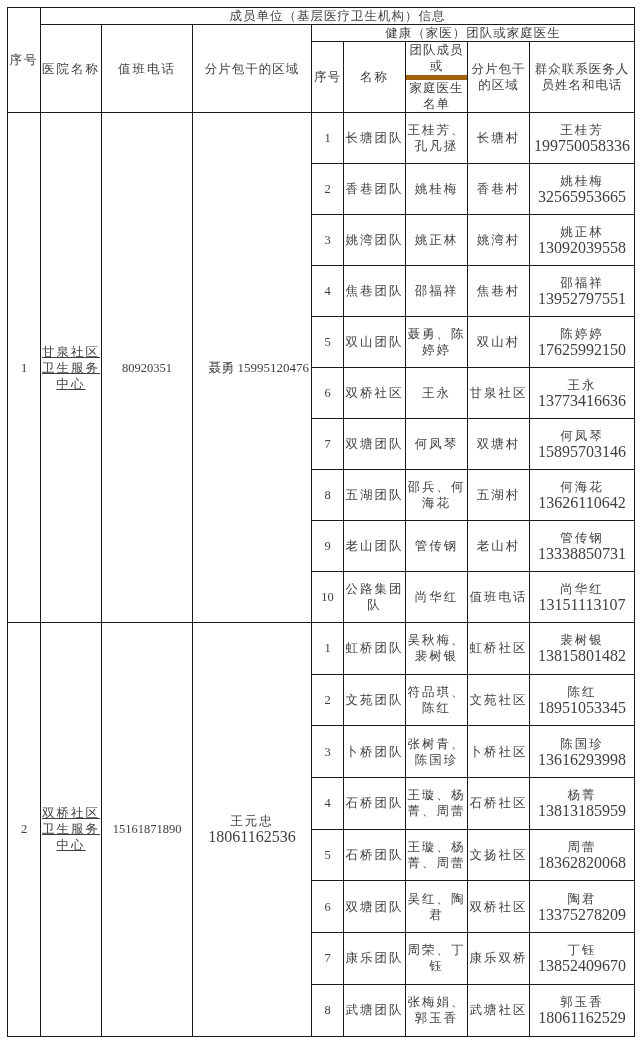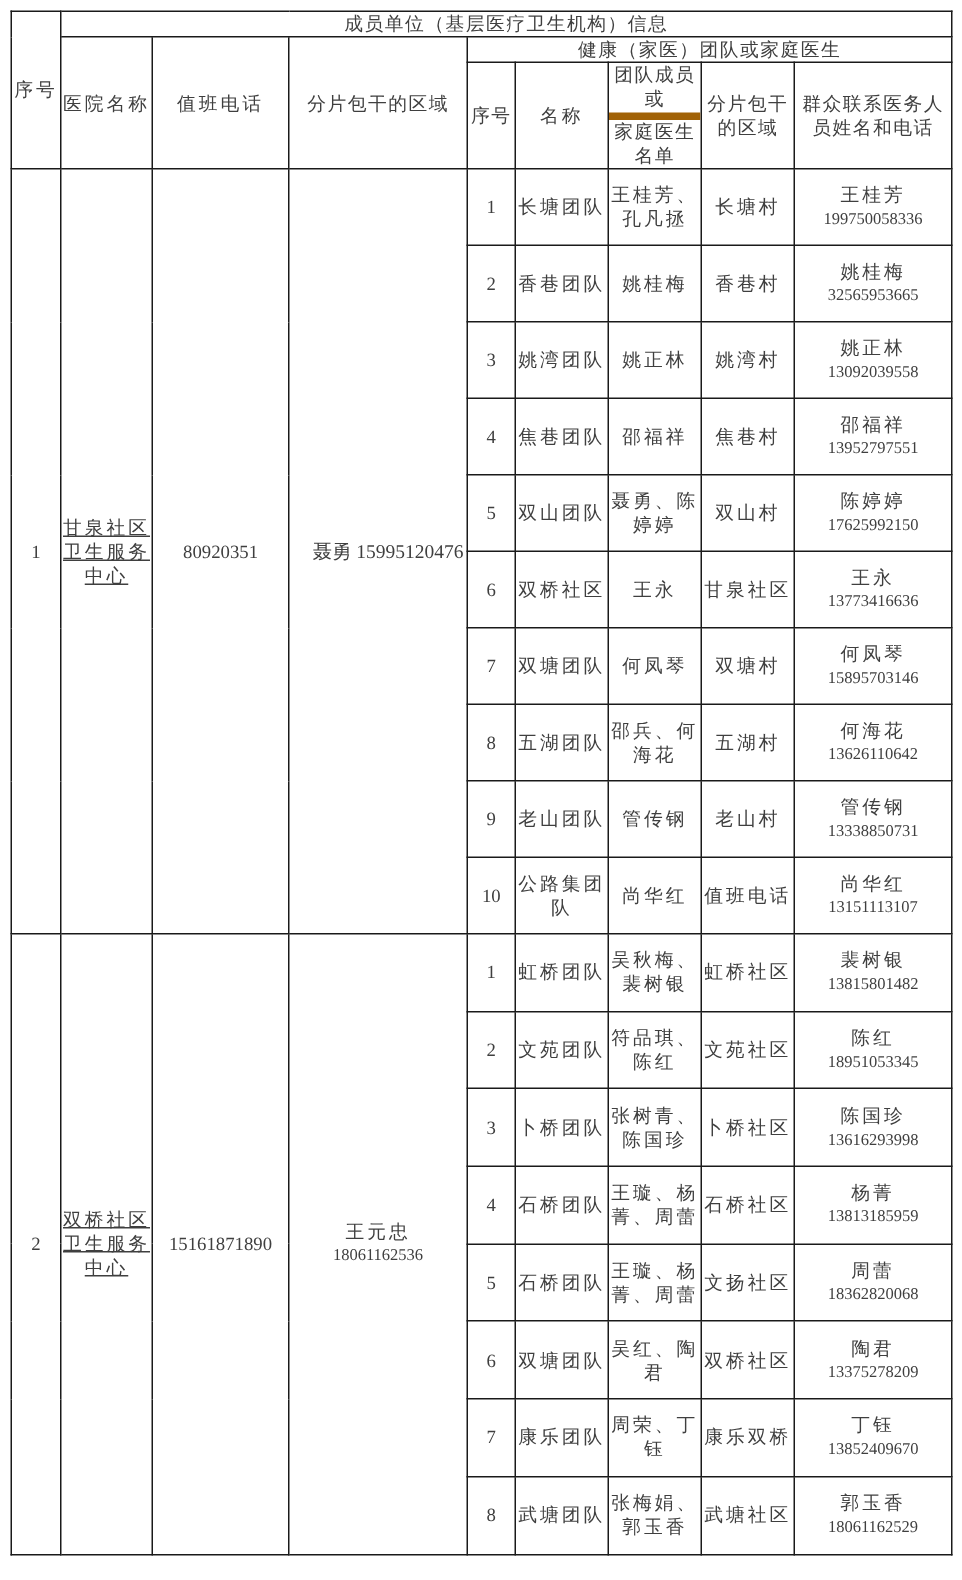--- a/index.html
+++ b/index.html
@@ -13,21 +13,21 @@
   .title-row th { height: 16px; font-size: 12.5px; letter-spacing: 1px; margin-top: 28px; }
   .sub-row th { height: 16px; letter-spacing: 1px; }
   .hdr-row th { height: 68px; letter-spacing: 1px; }
   .cn { letter-spacing: 2px; }
   .num { font-family: "Liberation Serif", "DejaVu Serif", serif; font-size: 13.5px; letter-spacing: 0; }
   .member-head { display: flex; flex-direction: column; height: 100%; }
   .member-head .top { border-bottom: 5px solid #a16207; padding-bottom: 1px; }
   tr.g1 td { height: 50px; }
   tr.g2 td { height: 50.7px; }
   .contact-name { display: block; letter-spacing: 2px; }
-  .contact-phone { display: block; font-family: "Liberation Serif", "DejaVu Serif", serif; font-size: 11px; }
+  .contact-phone { display: block; font-family: "Liberation Serif", "DejaVu Serif", serif; font-size: 16px; }
   .hosp { padding: 0 2px; letter-spacing: 2px; text-decoration: underline; }
 </style>
 </head>
 <body>
 
 <table class="roster">
   <colgroup>
     <col style="width:33px">
     <col style="width:61px">
     <col style="width:91px">

